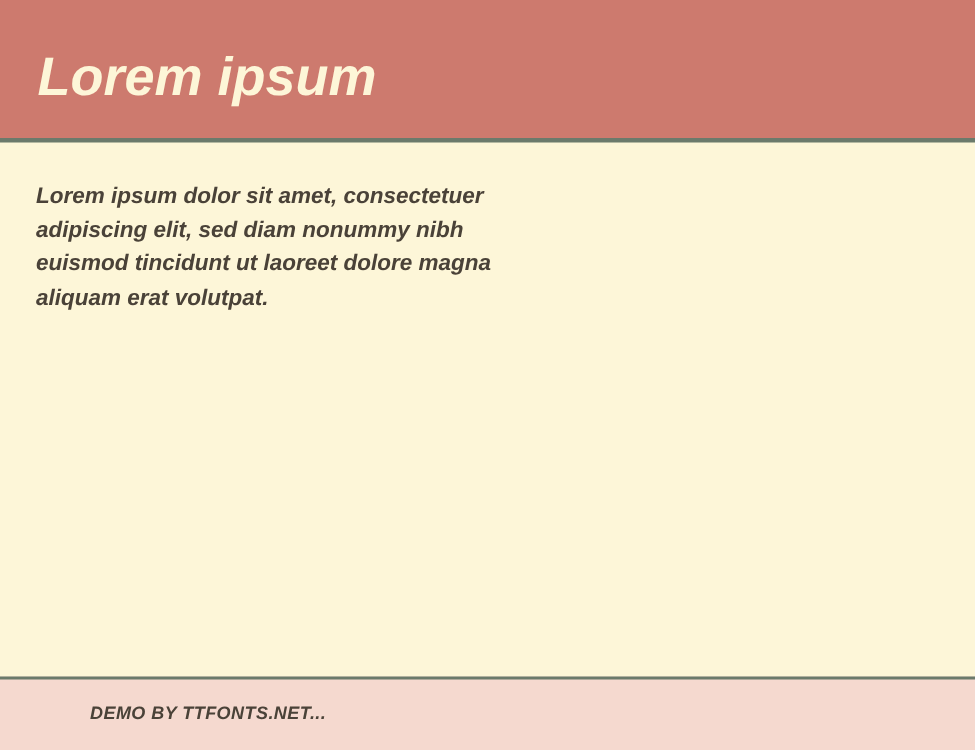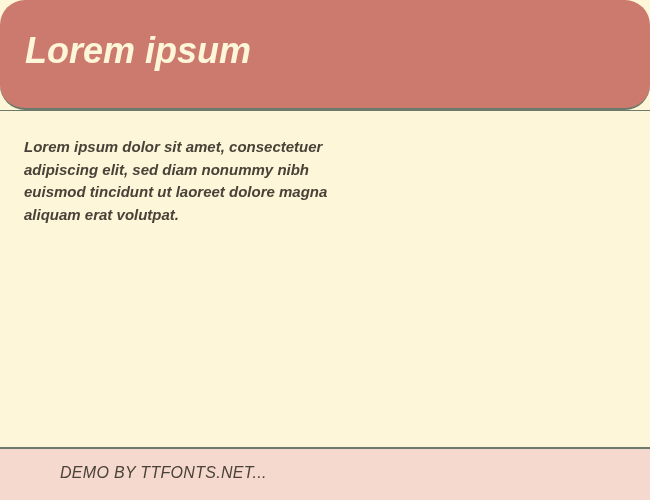--- a/index.html
+++ b/index.html
@@ -10,23 +10,22 @@
     body {
       width: 650px;
       height: 500px;
       font-family: Arial, Helvetica, sans-serif;
       display: flex;
       flex-direction: column;
       background: #fdf6d8;
     }
     .header {
       background: #cd7a6e;
-      padding: 30px 25px 36px 25px;
+      padding: 30px 25px 20px 25px;
       border-bottom: 2px solid #6b7a6b;
-      border-radius: 25px;
     }
     .header-title {
       color: #fdf6d8;
       font-size: 36px;
       font-weight: bold;
       font-style: italic;
     }
     .content {
       flex: 1;
       background: #fdf6d8;
@@ -41,22 +40,22 @@
       line-height: 1.5;
       max-width: 340px;
     }
     .footer {
       background: #f5d9cf;
       padding: 15px 60px 18px 60px;
       border-top: 2px solid #6b7a6b;
     }
     .footer-text {
       color: #4a4238;
-      font-size: 16px;
-      font-weight: normal;
+      font-size: 12px;
+      font-weight: bold;
       font-style: italic;
       letter-spacing: 0.3px;
     }
   </style>
 </head>
 <body>
 
 <div class="header">
   <div class="header-title">Lorem ipsum</div>
 </div>

